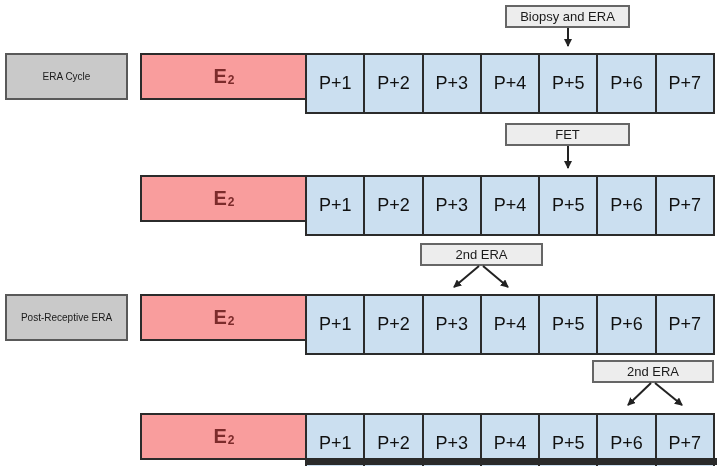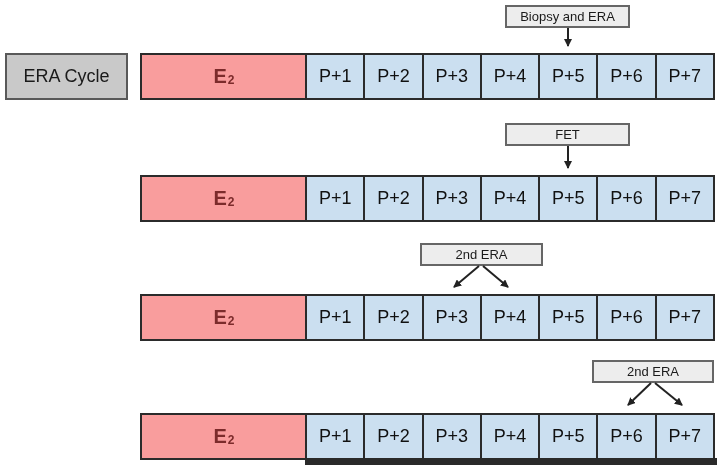--- a/index.html
+++ b/index.html
@@ -13,35 +13,35 @@
   
   .r0{top:53px}.r1{top:175px}.r2{top:294px}.r3{top:413px}
 
   .row-label{
     position:absolute;left:5px;width:123px;height:47px;
     box-sizing:border-box;
     background:var(--label_fill,#c9c9c9);
     border:2px solid var(--label_border,#595959);
     display:flex;align-items:center;justify-content:center;
     text-align:center;
-    font-size:18px;line-height:1.15;
+    font-size:10px;line-height:1.15;
     color:var(--text,#1a1a1a);
   }
   .e2-box{
     position:absolute;left:140px;width:167px;height:47px;
     box-sizing:border-box;
     background:var(--estrogen_fill,#f99d9d);
     border:2px solid var(--day_border,#2b2b2b);
     display:flex;align-items:center;justify-content:center;
     font-size:20px;font-weight:bold;
     color:var(--estrogen_text,#7c2b2b);
   }
   .e2-box sub{font-size:12px;line-height:0;position:relative;top:3px;left:1px;}
   .day-track{
-    position:absolute;left:305px;width:410px;height:47px;
+    position:absolute;left:305px;width:410px;height:61px;
     display:flex;
   }
   .day-cell{
     flex:1;box-sizing:border-box;
     margin-left:-2px;
     background:var(--day_fill,#cbdff0);
     border:2px solid var(--day_border,#2b2b2b);
     display:flex;align-items:center;justify-content:center;
     font-size:18px;
     color:#111111;
@@ -96,20 +96,21 @@
   <div class="day-track r1">
     <div class="day-cell">P+1</div>
     <div class="day-cell">P+2</div>
     <div class="day-cell">P+3</div>
     <div class="day-cell">P+4</div>
     <div class="day-cell">P+5</div>
     <div class="day-cell">P+6</div>
     <div class="day-cell">P+7</div>
   </div>
 
+  <div class="row-label r2">Post-Receptive ERA</div>
   <div class="e2-box r2">
     <span>E</span>
       <sub>2</sub>
   </div>
   <div class="day-track r2">
     <div class="day-cell">P+1</div>
     <div class="day-cell">P+2</div>
     <div class="day-cell">P+3</div>
     <div class="day-cell">P+4</div>
     <div class="day-cell">P+5</div>

